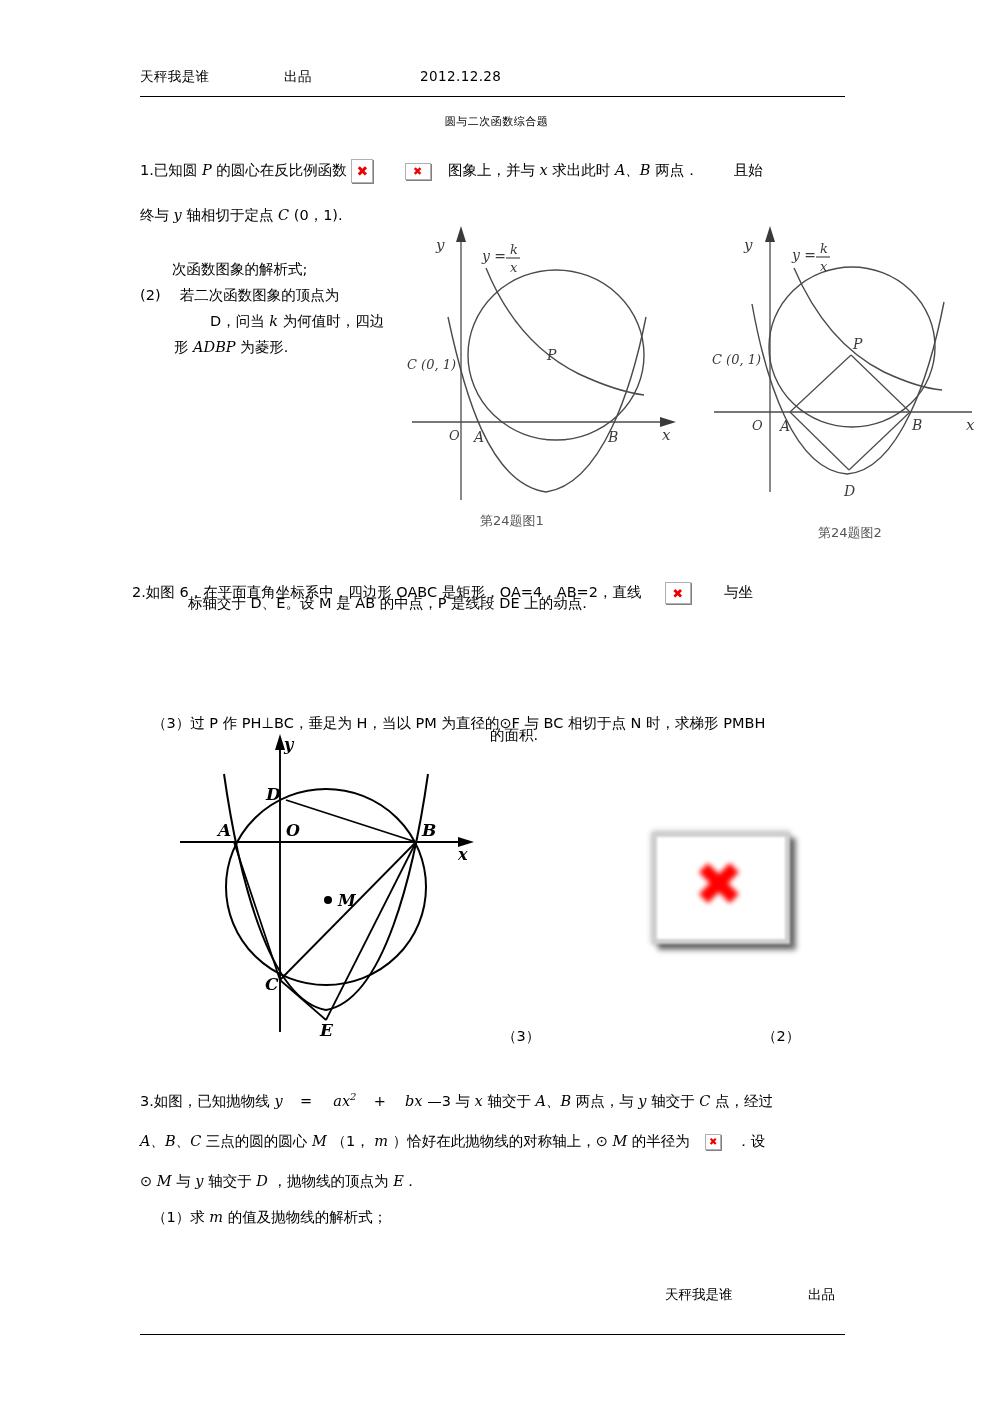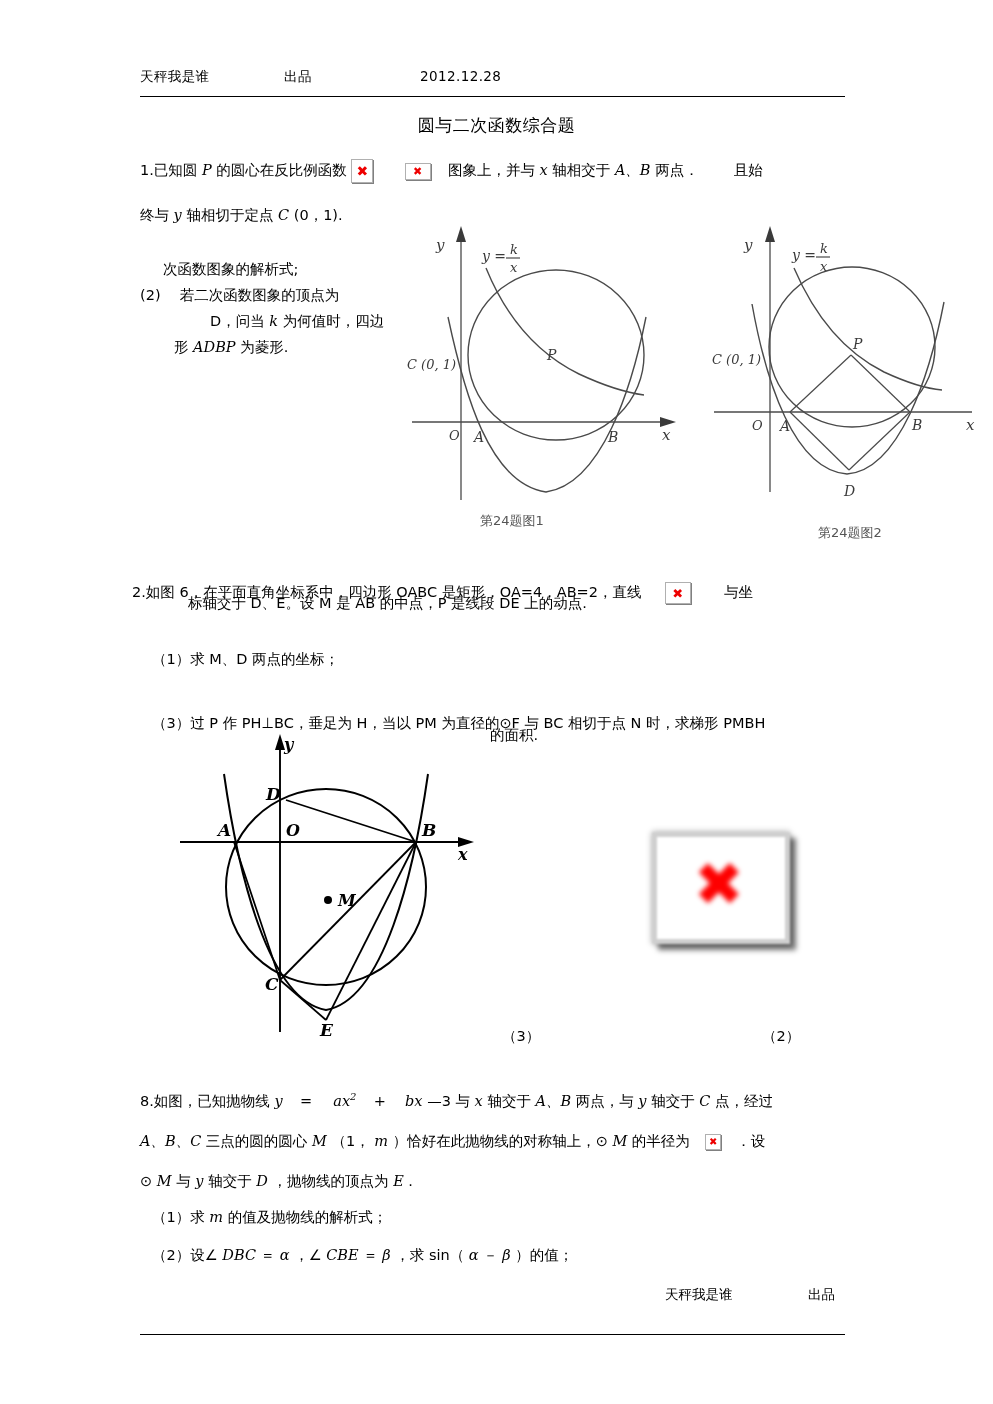--- a/index.html
+++ b/index.html
@@ -39,21 +39,21 @@
   .hc-producer { left: 144px; }
   .hc-date { left: 280px; font-family: "DejaVu Sans", sans-serif; }
 
   
   .doc-title {
     position: absolute;
     left: 0;
     top: 114px;
     width: 993px;
     text-align: center;
-    font-size: 17px;
+    font-size: 11px;
     letter-spacing: 0.5px;
   }
 
   
   .tblk {
     position: absolute;
     font-size: 14.5px;
     line-height: 30px;
     white-space: nowrap;
   }
@@ -167,36 +167,36 @@
   <div class="tblk" style="left:140px; top:155px;">
     <span>1.已知圆</span>
     <span class="it">P</span>
     <span>的圆心在反比例函数</span>
     <span class="brokenimg bi-a"><span class="xg">✖</span></span>
     <span style="display:inline-block;width:22px"></span>
     <span class="brokenimg bi-b"><span class="xg">✖</span></span>
     <span style="display:inline-block;width:8px"></span>
     <span>图象上，并与</span>
     <span class="it">x</span>
-    <span>轴相交于</span>
+    <span>求出此时</span>
     <span class="it">A、B</span>
     <span>两点．</span>
     <span style="display:inline-block;width:26px"></span>
     <span>且始</span>
   </div>
 
   <div class="tblk" style="left:140px; top:200px;">
     <span>终与</span>
     <span class="it">y</span>
     <span>轴相切于定点</span>
     <span class="it">C</span>
     <span>(0，1).</span>
   </div>
 
-  <div class="tblk" style="left:163px; top:254px;">次函数图象的解析式;</div>
+  <div class="tblk" style="left:172px; top:254px;">次函数图象的解析式;</div>
 
   <div class="tblk" style="left:140px; top:280px;text-align:right;">
     <span>(2)</span>
     <span style="display:inline-block;width:10px"></span>
     <span>若二次函数图象的顶点为</span>
   </div>
   <div class="tblk" style="left:174px; top:306px;margin-left:36px;">
     <span>D，问当</span>
     <span class="it">k</span>
     <span>为何值时，四边</span>
@@ -278,21 +278,20 @@
   <div class="figcap" style="left:818px; top:524px;">第24题图2</div>
 
   <div class="tblk" style="left:132px; top:577px;">
     <span>2.如图 6，在平面直角坐标系中，四边形 OABC 是矩形，OA=4，AB=2，直线</span>
     <span style="display:inline-block;width:14px"></span>
     <span class="brokenimg bi-c"><span class="xg">✖</span></span>
     <span style="display:inline-block;width:24px"></span>
     <span>与坐</span>
   </div>
   <div class="tblk" style="left:140px; top:588px;margin-left:48px;">标轴交于 D、E。设 M 是 AB 的中点，P 是线段 DE 上的动点.</div>
-  <div class="tblk" style="left:152px; top:644px;">（1）求 M、D 两点的坐标；</div>
   <div class="tblk" style="left:152px; top:696px;margin-top:12px;">（3）过 P 作 PH⊥BC，垂足为 H，当以 PM 为直径的⊙F 与 BC 相切于点 N 时，求梯形 PMBH</div>
   <div class="tblk" style="left:490px; top:720px;">的面积.</div>
 
   <div class="fg" style="left:168px; top:732px;">
     <svg width="320" height="318" viewBox="0 0 320 318">
       <g stroke="#000000" stroke-width="1.9" fill="none">
 
         <line x1="112" y1="8" x2="112" y2="300"></line>
         <line x1="12" y1="110" x2="300" y2="110"></line>
       </g>
@@ -327,21 +326,21 @@
 
   <div class="bigbroken">
     <div class="frame"></div>
     <div class="bigx">✖</div>
   </div>
 
   <div class="tblk" style="left:502px; top:1021px;">（3）</div>
   <div class="tblk" style="left:762px; top:1021px;">（2）</div>
 
   <div class="tblk" style="left:140px; top:1082px;">
-    <span>8.如图，已知抛物线</span>
+    <span>3.如图，已知抛物线</span>
     <span class="it">y</span>
     <span style="display:inline-block;width:8px"></span>
     <span>=</span>
     <span style="display:inline-block;width:12px"></span>
     <span class="it">ax</span><sup style="font-size:10px" class="it">2</sup>
     <span style="display:inline-block;width:8px"></span>
     <span>+</span>
     <span style="display:inline-block;width:10px"></span>
     <span class="it">bx</span>
     <span>—3</span>
@@ -382,34 +381,19 @@
     <span class="it">E</span>
     <span>.</span>
   </div>
 
   <div class="tblk" style="left:152px; top:1202px;">
     <span>（1）求</span>
     <span class="it">m</span>
     <span>的值及抛物线的解析式；</span>
   </div>
 
-  <div class="tblk" style="left:152px; top:1240px;">
-    <span>（2）设∠</span>
-    <span class="it">DBC</span>
-    <span>＝</span>
-    <span class="it">α</span>
-    <span>，∠</span>
-    <span class="it">CBE</span>
-    <span>＝</span>
-    <span class="it">β</span>
-    <span>，求 sin（</span>
-    <span class="it">α</span>
-    <span>－</span>
-    <span class="it">β</span>
-    <span>）的值；</span>
-  </div>
 
   <div class="footer">
     <span class="footer-cell fc-author">天秤我是谁</span>
     <span class="footer-cell fc-producer">出品</span>
   </div>
 
 </div>
 
 </body></html>

